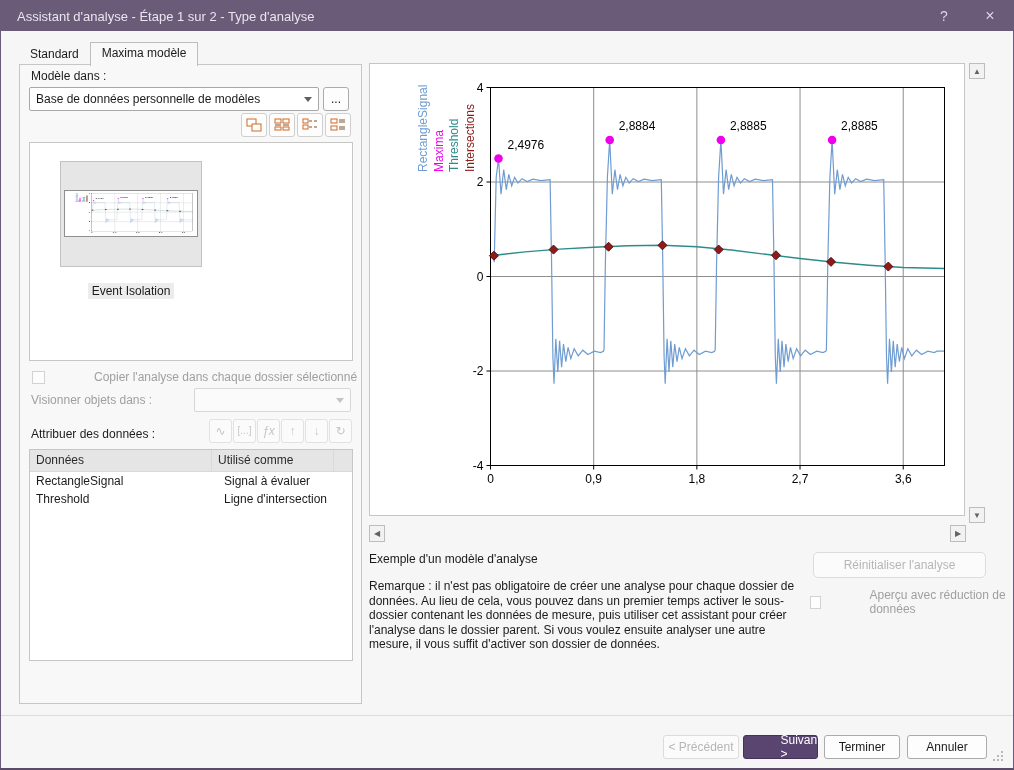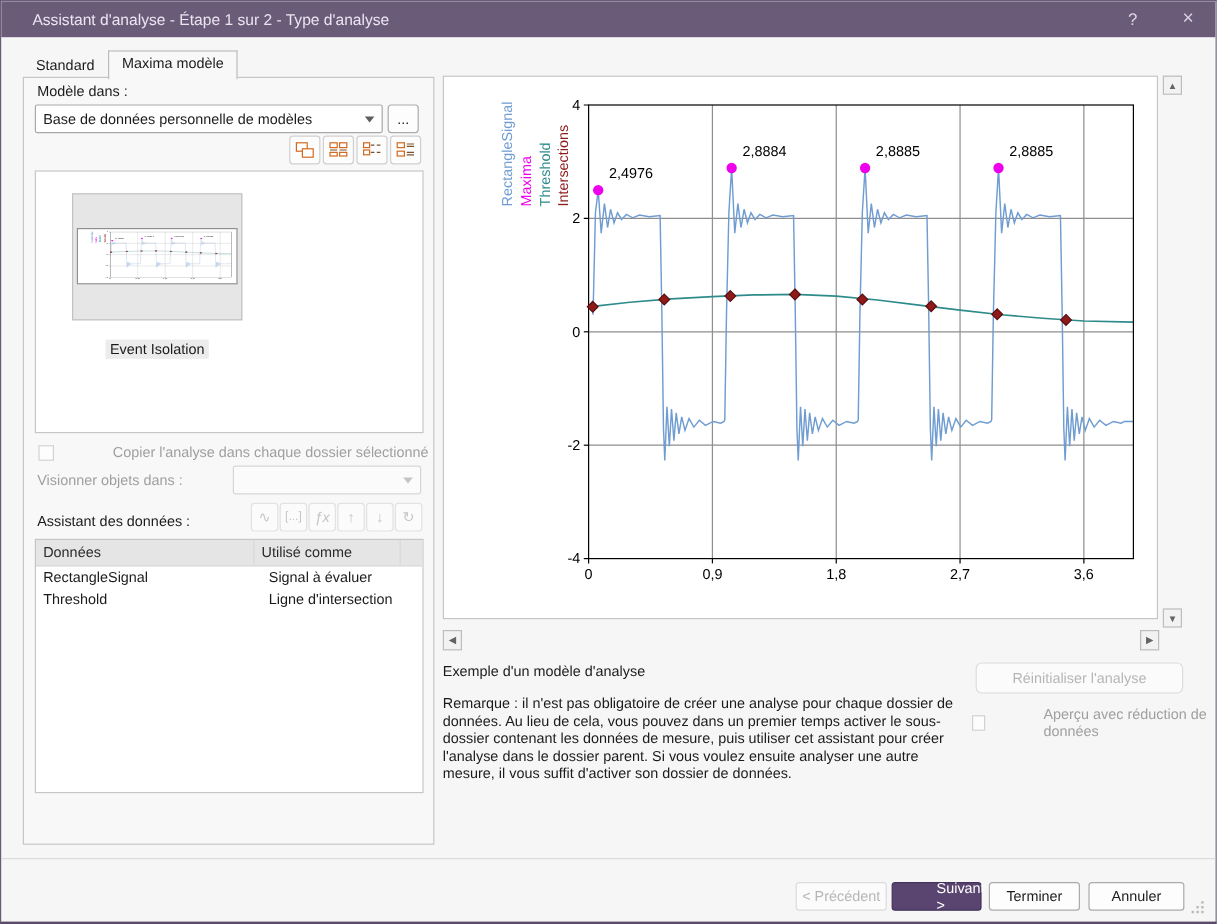--- a/index.html
+++ b/index.html
@@ -1,21 +1,21 @@
 <!DOCTYPE html>
 <html style="--titlebar: #6a5b79; --primary: #5a4570;"><head>
 <meta charset="utf-8">
 <style>
   html,body{margin:0;padding:0;background:#d8d8d8;font-family:"Liberation Sans","DejaVu Sans",sans-serif;}
   #window{position:relative;width:1014px;height:770px;background:#f7f6f7;border:1px solid #6a5b79;
           border-bottom:2px solid #5a4b69;box-sizing:border-box;overflow:hidden;font-size:12px;color:#1b1b1b;}
   
   .titlebar{position:absolute;left:0;top:0;width:100%;height:30px;background:var(--titlebar,#6a5b79);
             display:flex;align-items:center;}
-  .titlebar .title{color:#eae5ef;font-size:13px;padding-left:26px;flex:1;}
+  .titlebar .title{color:#eae5ef;font-size:13px;padding-left:16px;flex:1;}
   .tbtn{width:46px;height:30px;display:flex;align-items:center;justify-content:center;color:#ddd5e4;font-size:14px;cursor:default;}
   
   .tabs{position:absolute;left:18px;top:42px;height:22px;display:flex;align-items:flex-end;}
   .tab{padding:3px 11px 4px 11px;cursor:default;}
   .tab.active{background:#f9f8f9;border:1px solid #bdbdbd;border-bottom:none;position:relative;z-index:3;padding-bottom:6px;margin-bottom:-1px;}
   .tabpage{position:absolute;left:18px;top:63px;width:343px;height:640px;border:1px solid #c6c6c6;background:#f9f8f9;box-sizing:border-box;}
   .lbl{position:absolute;font-size:12px;color:#1b1b1b;white-space:nowrap;}
   .lbl.dis{color:#9f9f9f;}
   
   .combo{position:absolute;height:24px;background:#fff;border:1px solid #a8a8a8;border-radius:2px;box-sizing:border-box;
@@ -200,21 +200,21 @@
     <div class="cbox"></div>
     <span>Copier l'analyse dans chaque dossier sélectionné</span>
   </div>
 
   <div class="lbl dis" style="left:30px;top:392px;">Visionner objets dans :</div>
   <div class="combo dis" style="left:193px;top:387px;width:157px;">
     <div class="ctext"></div>
     <div class="chev"></div>
   </div>
 
-  <div class="lbl" style="left:30px;top:426px;">Assistant des données :</div>
+  <div class="lbl" style="left:30px;top:426px;">Attribuer des données :</div>
   <div class="toolbar" style="left:208px;top:418px;gap:1px;">
     <div class="tool dis" style="width:23px;">
         <span class="glyph">∿</span>
       </div>
     <div class="tool dis" style="width:23px;font-size:10px;">
         <span class="glyph" style="font-size:10px;">[...]</span>
       </div>
     <div class="tool dis" style="width:23px;font-style:italic;">
         <span class="glyph">ƒx</span>
       </div>

